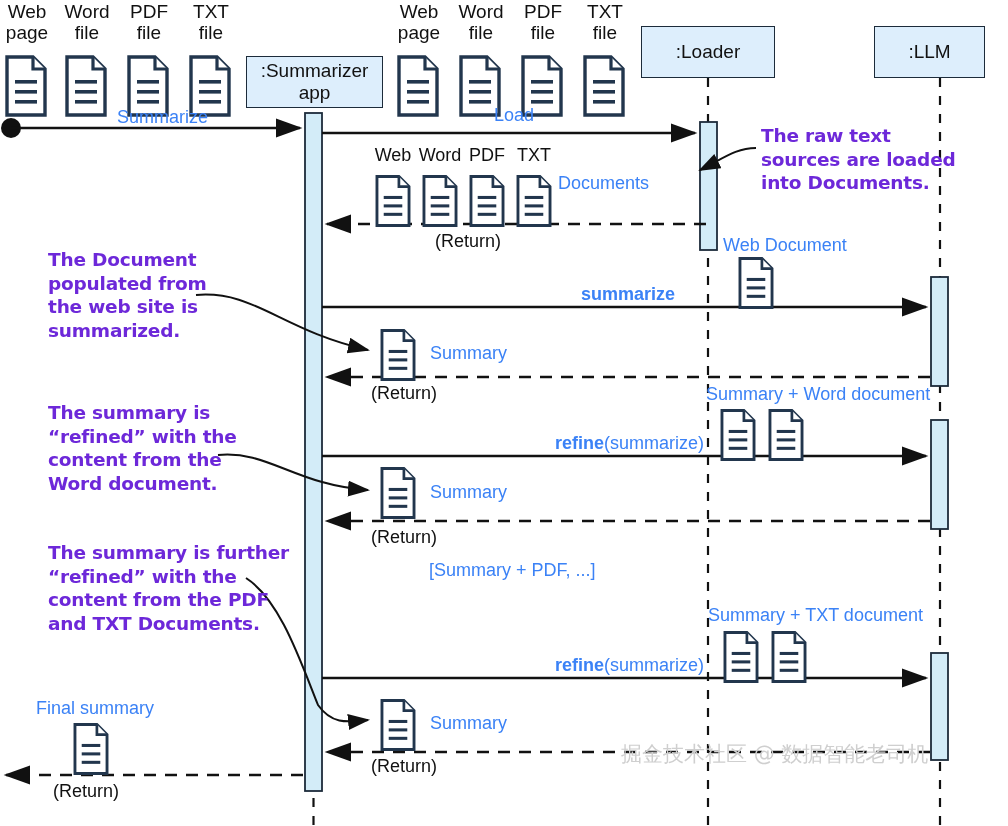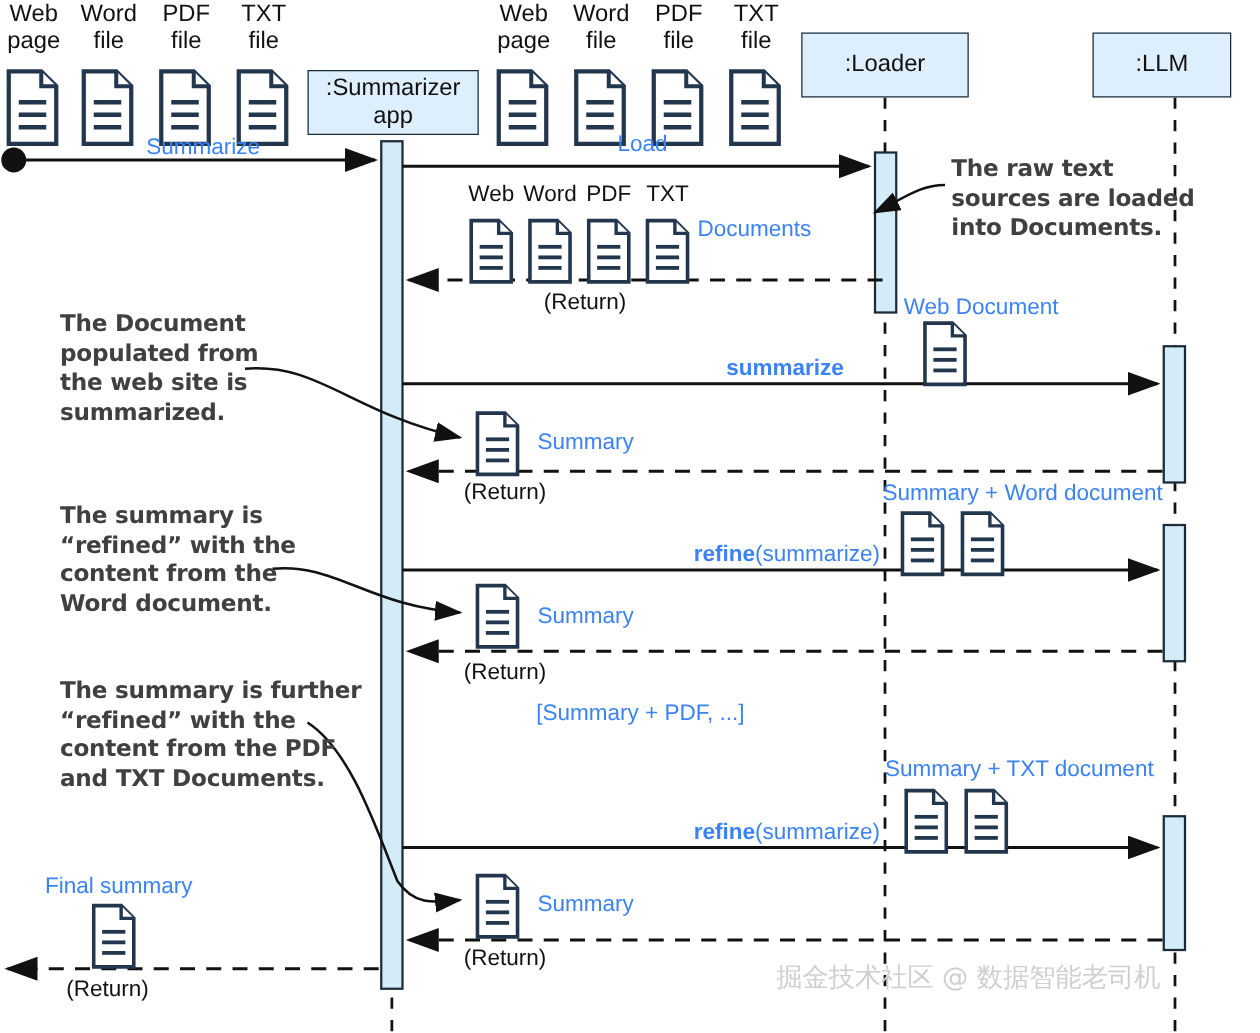--- a/index.html
+++ b/index.html
@@ -64,21 +64,21 @@
     color: #111;
     white-space: nowrap;
   }
   .annotation {
     position: absolute;
     font-family: "DejaVu Sans", sans-serif;
     font-weight: bold;
     font-size: 18.5px;
     line-height: 1.28;
     letter-spacing: -0.2px;
-    color: #404040;
+    color: #6d28d9;
     white-space: pre-line;
   }
   .watermark {
     position: absolute;
     font-size: 21px;
     color: #cfcfcf;
     white-space: nowrap;
     font-family: "DejaVu Sans", sans-serif;
   }
 </style>
@@ -265,15 +265,15 @@
   <div class="annotation" style="left:48px; top:401px; width:230px;">The summary is
 “refined” with the
 content from the
 Word document.</div>
 
   <div class="annotation" style="left:48px; top:541px; width:250px;">The summary is further
 “refined” with the
 content from the PDF
 and TXT Documents.</div>
 
-  <div class="watermark" style="left:621px; top:768px;">掘金技术社区 @ 数据智能老司机</div>
+  <div class="watermark" style="left:621px; top:740px;">掘金技术社区 @ 数据智能老司机</div>
 
 </div>
 
 </body></html>

